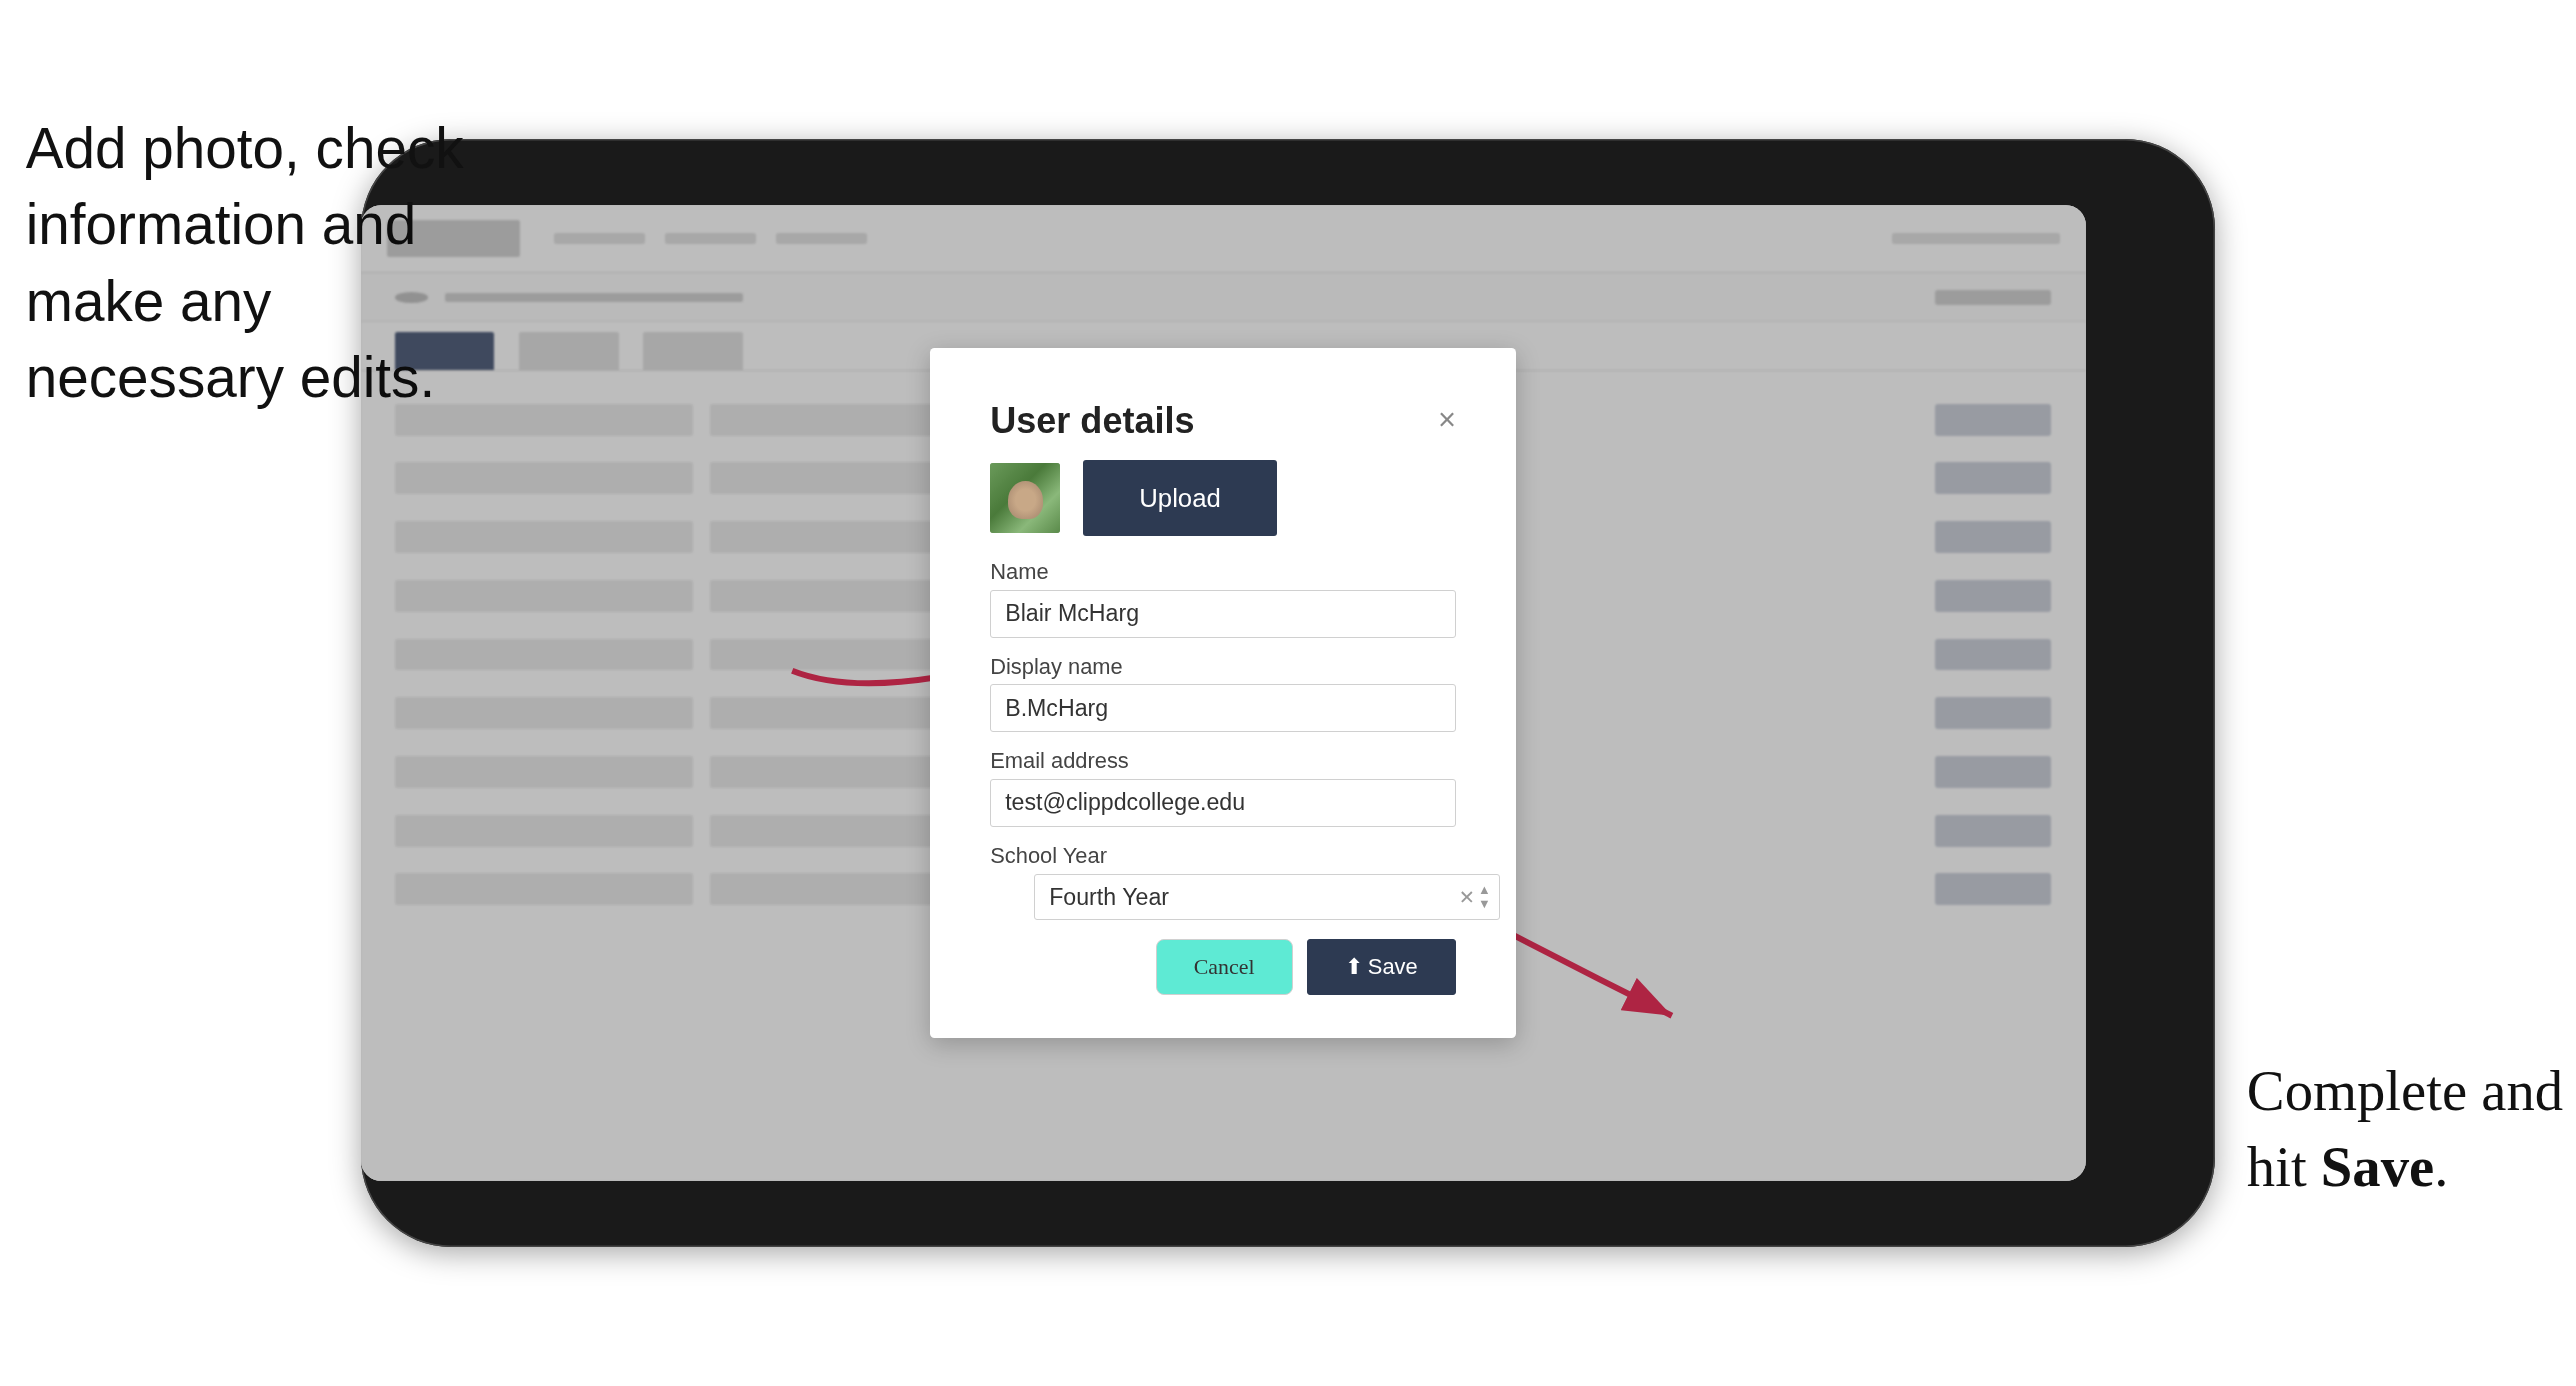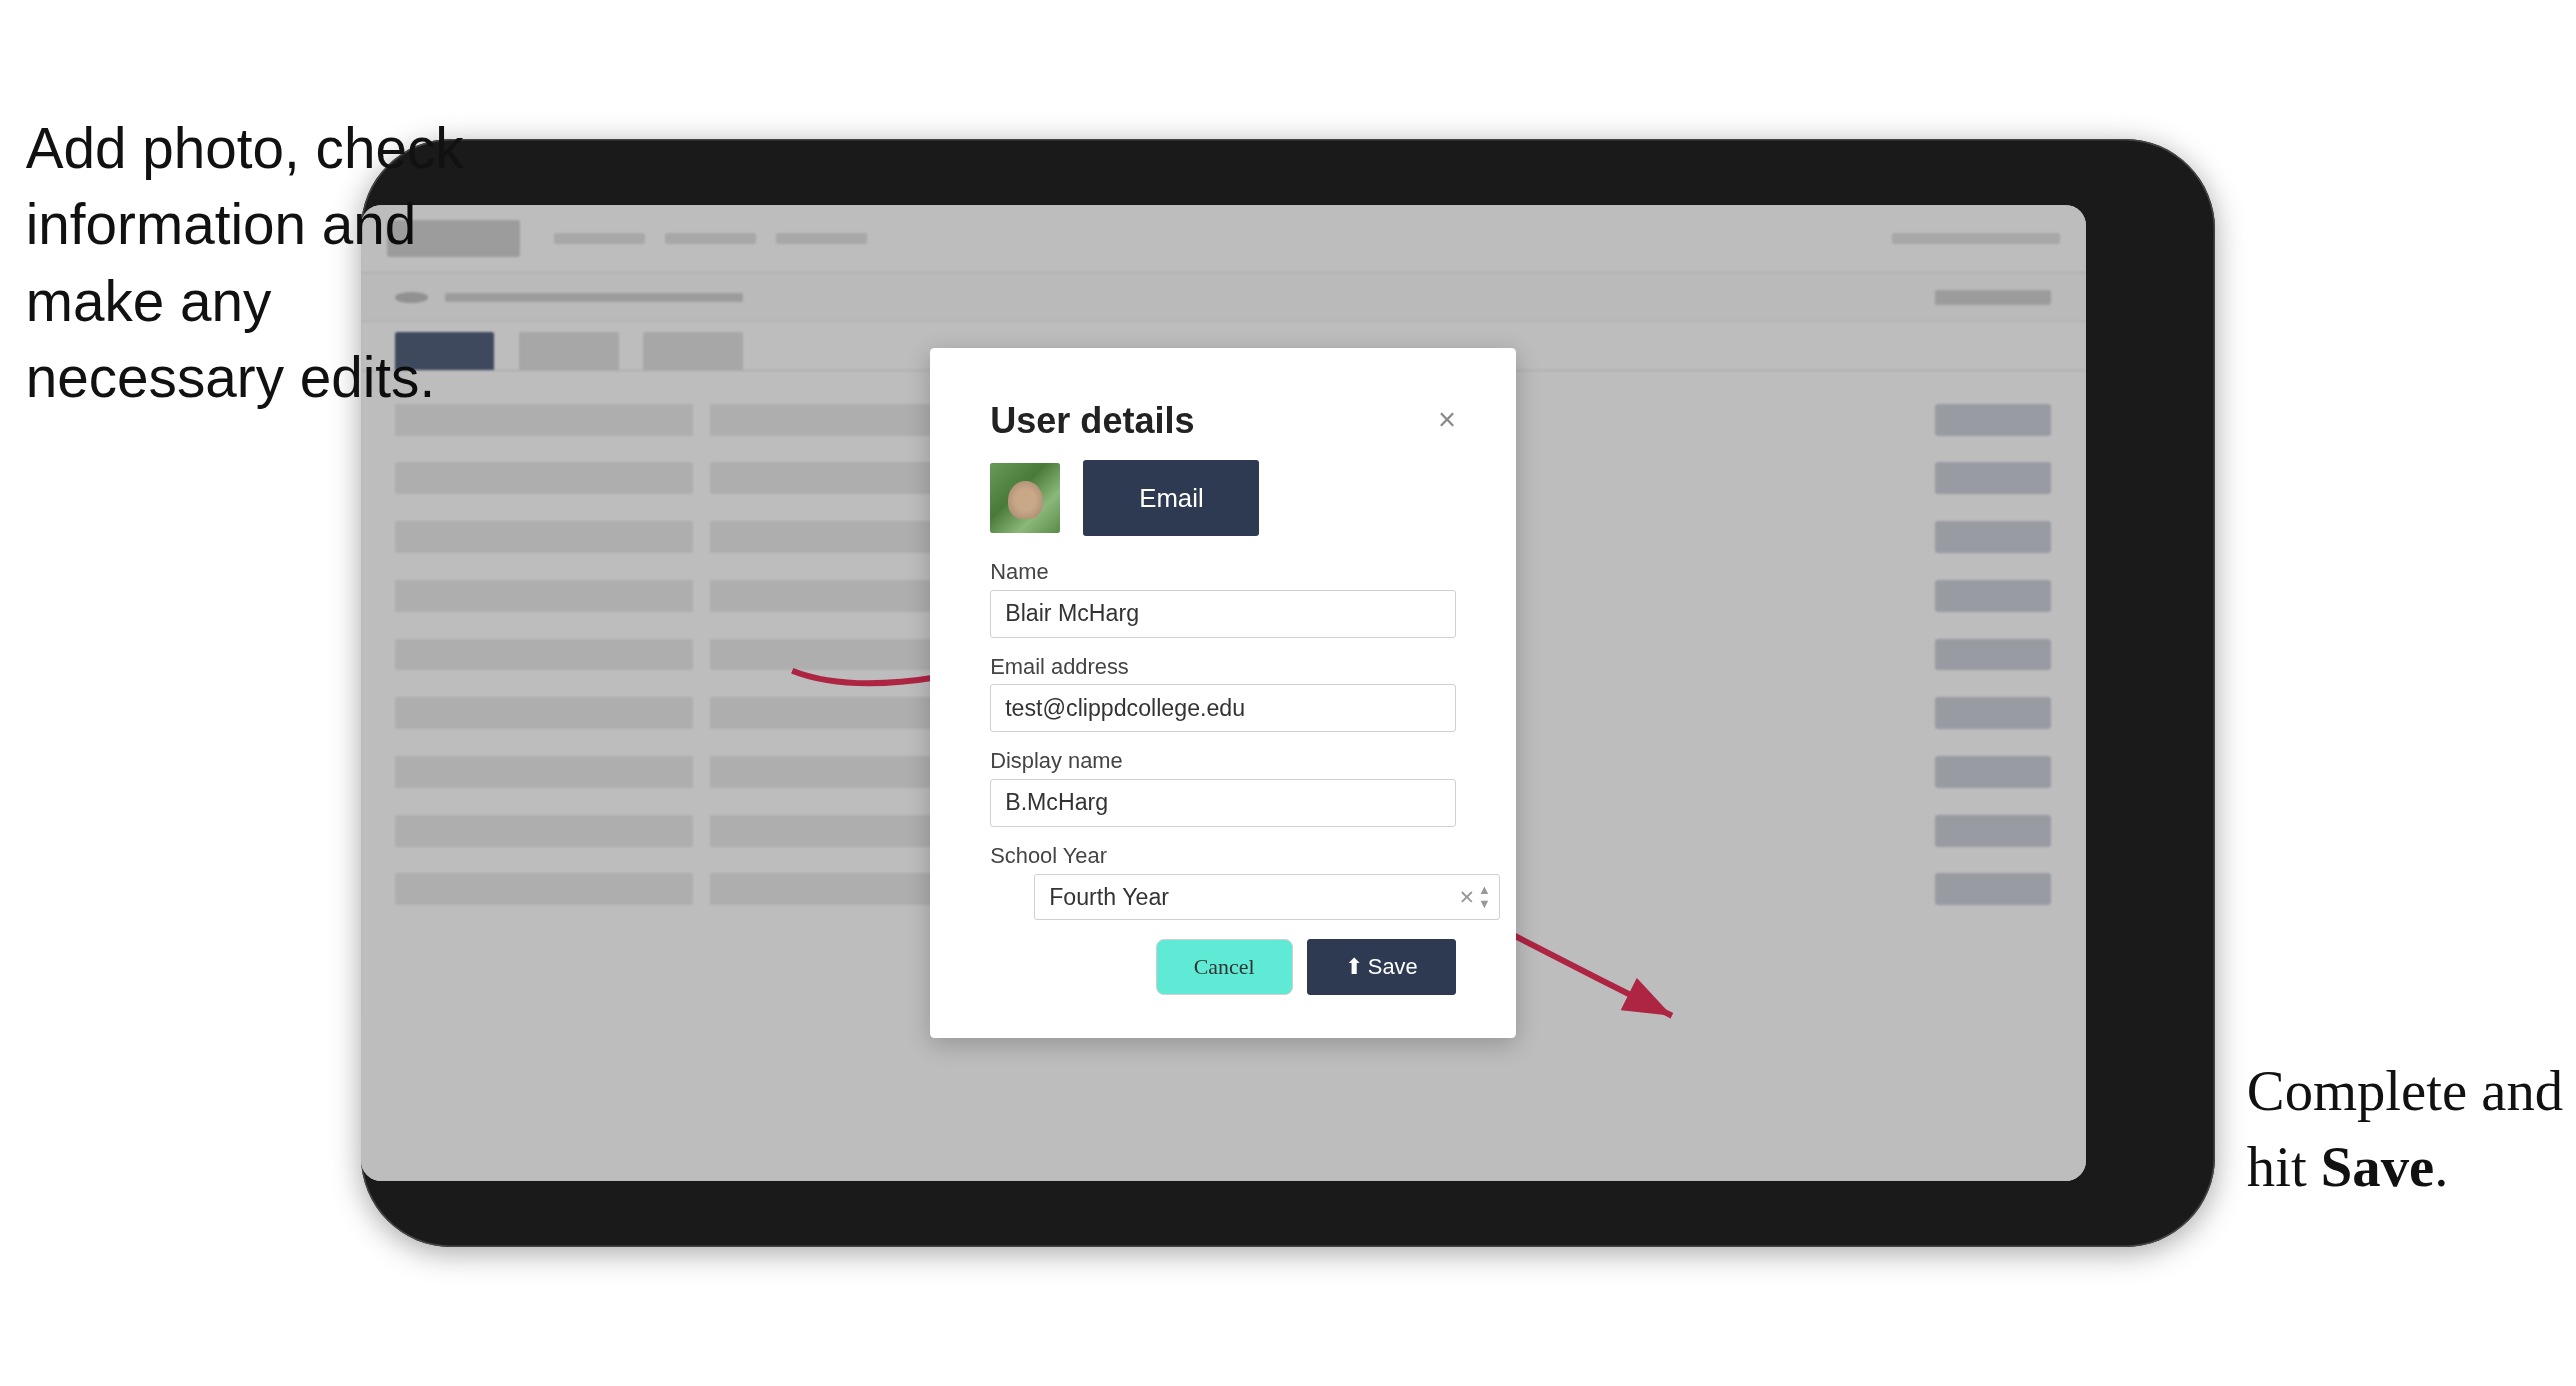--- a/index.html
+++ b/index.html
@@ -527,36 +527,36 @@
 
           <div class="modal-title-row">
             <span class="modal-title">User details</span>
             <button class="modal-close">×</button>
           </div>
 
           <div class="modal-photo-row">
             <div class="modal-avatar">
               <div class="avatar-img"></div>
             </div>
-            <button class="modal-upload-btn">Email</button>
+            <button class="modal-upload-btn">Upload</button>
           </div>
 
           <div class="modal-field">
             <label class="modal-label">Name</label>
             <input class="modal-input" type="text" value="Blair McHarg" style="">
           </div>
 
           <div class="modal-field">
+            <label class="modal-label">Display name</label>
+            <input class="modal-input" type="text" value="B.McHarg" style="">
+          </div>
+
+          <div class="modal-field">
             <label class="modal-label">Email address</label>
             <input class="modal-input" type="email" value="test@clippdcollege.edu" style="">
-          </div>
-
-          <div class="modal-field">
-            <label class="modal-label">Display name</label>
-            <input class="modal-input" type="text" value="B.McHarg" style="">
           </div>
 
           <div class="modal-field">
             <label class="modal-label">School Year</label>
             <div class="select-wrapper">
               <select class="modal-select-input">
                 <option value="first_year">First Year</option>
                 <option value="second_year">Second Year</option>
                 <option value="third_year">Third Year</option>
                 <option value="fourth_year" selected="">Fourth Year</option>

